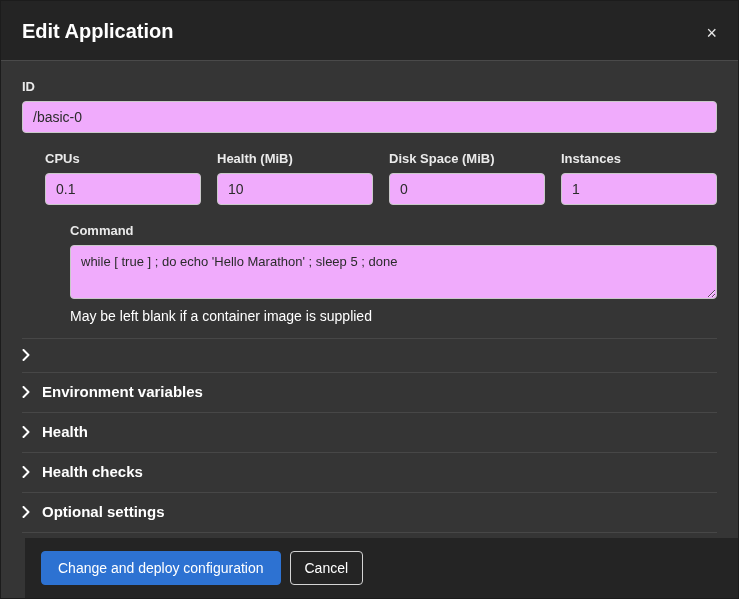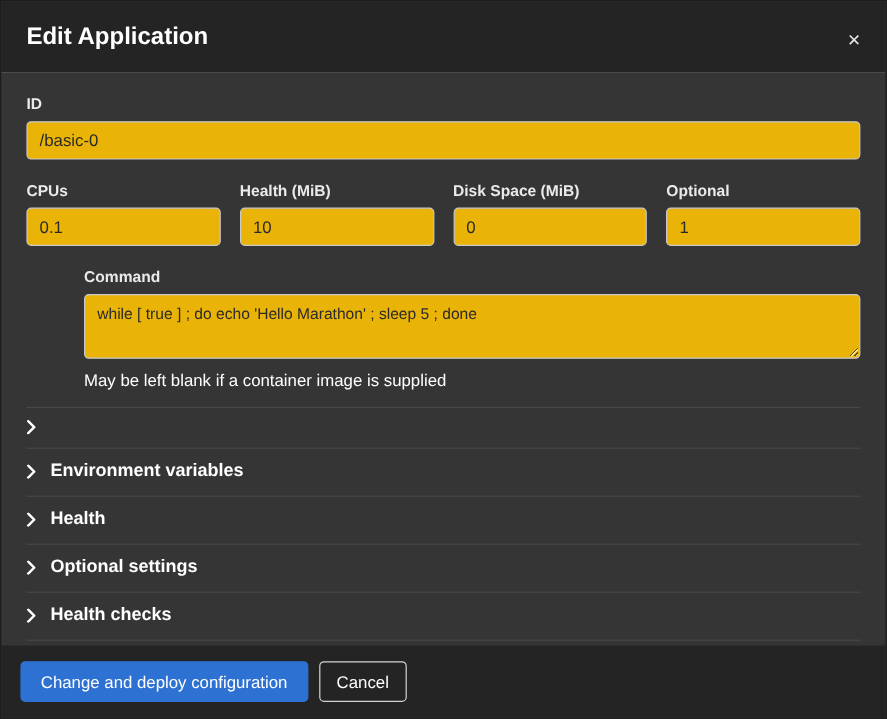--- a/index.html
+++ b/index.html
@@ -61,32 +61,33 @@
     color: #eaeaea;
     margin-bottom: 6px;
     line-height: 16px;
   }
   .text-input {
     width: 100%;
     height: 32px;
     padding: 0 10px;
     font-size: 14px;
     font-family: "Liberation Sans", sans-serif;
-    background: #eab308;
+    background: #f0abfc;
     border: 1px solid #c9c9c9;
     border-radius: 4px;
     color: #2b2b2b;
     outline: none;
   }
   .field-id { margin-top: 18px; }
   .field-grid {
     display: grid;
     grid-template-columns: repeat(4, 1fr);
     gap: 16px;
     margin-top: 18px;
+    margin-left: 23px;
   }
   .field-command { margin-top: 18px; padding-left: 48px; }
   textarea.text-input {
     height: 54px;
     padding: 7px 10px;
     resize: vertical;
     font-size: 13px;
     line-height: 1.45;
   }
   .help-text {
@@ -123,20 +124,21 @@
     line-height: 18px;
   }
 
   
   .modal-footer {
     background: #242424;
     padding: 13px 16px;
     display: flex;
     gap: 9px;
     flex: 0 0 auto;
+    margin-left: 24px;
   }
   .btn {
     height: 34px;
     border-radius: 4px;
     font-size: 14px;
     font-family: "Liberation Sans", sans-serif;
     cursor: pointer;
     line-height: 32px;
   }
   .btn-primary {
@@ -176,21 +178,21 @@
       </div>
       <div>
         <label class="form-label">Health (MiB)</label>
         <input class="text-input" type="text" value="10" style="">
       </div>
       <div>
         <label class="form-label">Disk Space (MiB)</label>
         <input class="text-input" type="text" value="0" style="">
       </div>
       <div>
-        <label class="form-label">Optional</label>
+        <label class="form-label">Instances</label>
         <input class="text-input" type="text" value="1" style="">
       </div>
     </div>
 
     <div class="field-command">
       <label class="form-label">Command</label>
       <textarea class="text-input" style="">while [ true ] ; do echo 'Hello Marathon' ; sleep 5 ; done</textarea>
       <div class="help-text">May be left blank if a container image is supplied</div>
     </div>
 
@@ -221,30 +223,30 @@
         </span>
         <span class="section-label">Health</span>
       </div>
 
       <div class="section-row">
         <span class="chevron">
           <svg width="8" height="12" viewBox="0 0 8 12">
               <path d="M1.5 1 L6.5 6 L1.5 11" stroke="#ffffff" stroke-width="2" fill="none" stroke-linecap="round" stroke-linejoin="round"></path>
             </svg>
         </span>
+        <span class="section-label">Health checks</span>
+      </div>
+
+      <div class="section-row">
+        <span class="chevron">
+          <svg width="8" height="12" viewBox="0 0 8 12">
+              <path d="M1.5 1 L6.5 6 L1.5 11" stroke="#ffffff" stroke-width="2" fill="none" stroke-linecap="round" stroke-linejoin="round"></path>
+            </svg>
+        </span>
         <span class="section-label">Optional settings</span>
-      </div>
-
-      <div class="section-row">
-        <span class="chevron">
-          <svg width="8" height="12" viewBox="0 0 8 12">
-              <path d="M1.5 1 L6.5 6 L1.5 11" stroke="#ffffff" stroke-width="2" fill="none" stroke-linecap="round" stroke-linejoin="round"></path>
-            </svg>
-        </span>
-        <span class="section-label">Health checks</span>
       </div>
 
     </div>
   </div>
 
   <div class="modal-footer">
     <button class="btn btn-primary">Change and deploy configuration</button>
     <button class="btn btn-secondary">Cancel</button>
   </div>
 

